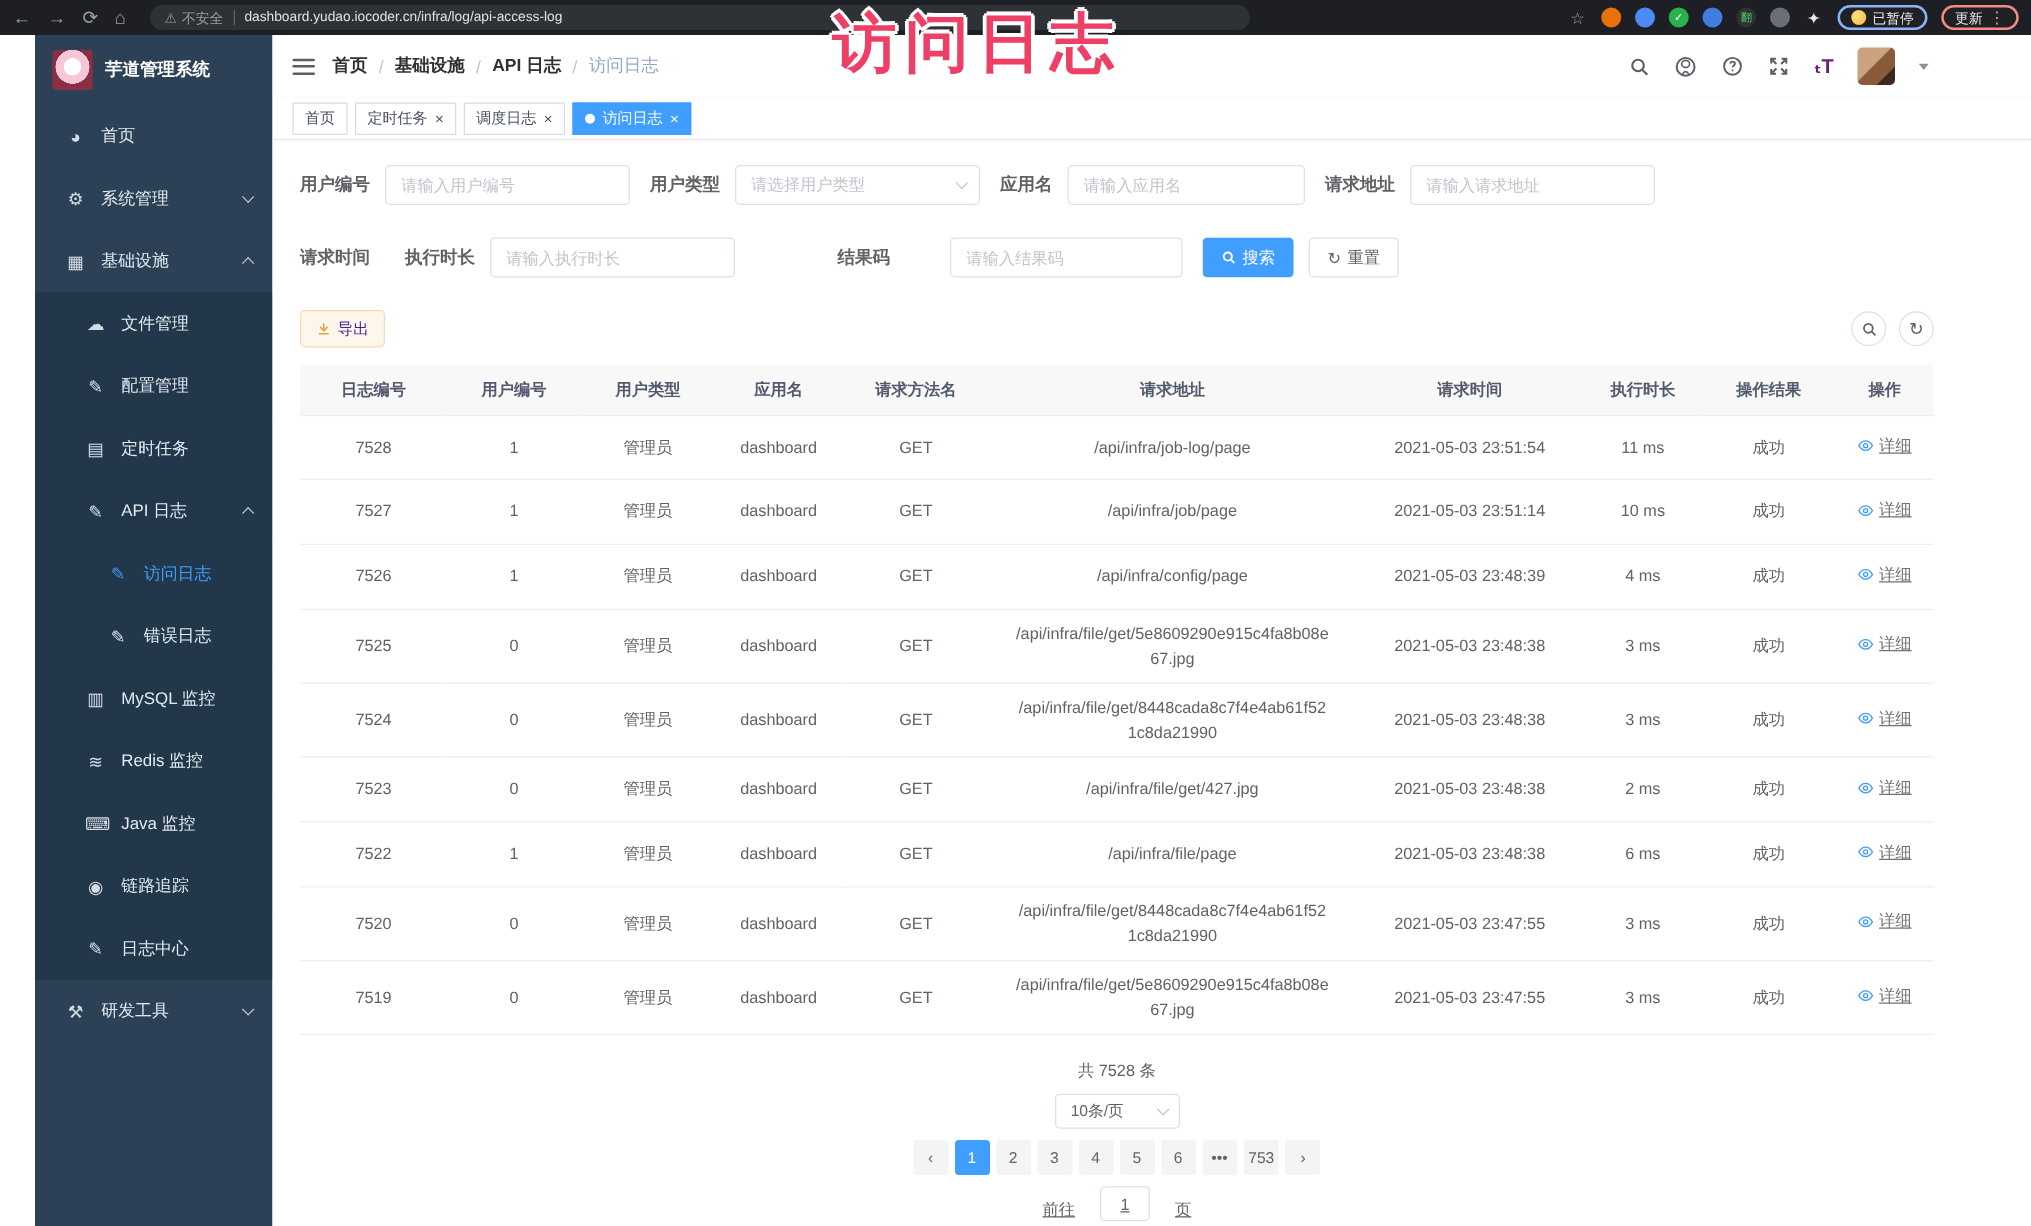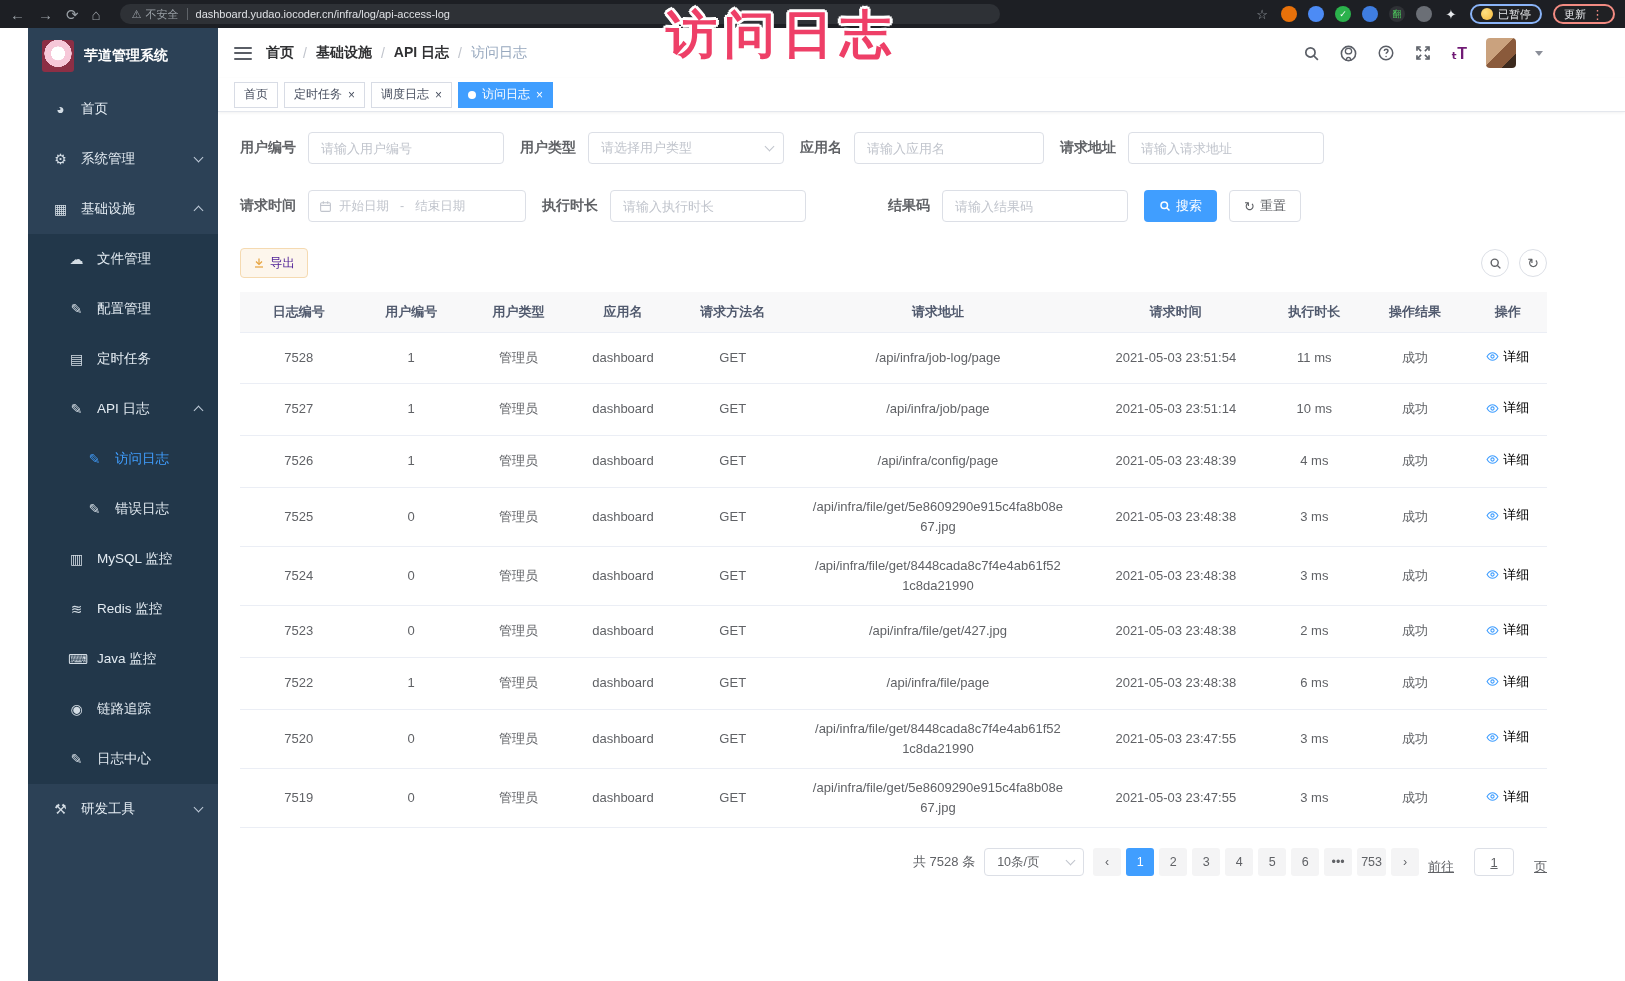--- a/index.html
+++ b/index.html
@@ -111,26 +111,26 @@
     background:#fff; cursor:pointer; font-size:14px;}
 
   
   table { width:100%; border-collapse:collapse; font-size:13px; color:#606266;
     table-layout:fixed; }
   thead th { background:#f8f8f9; height:40px; font-weight:700; color:#515a6e;
     border-bottom:1px solid #ebeef5; text-align:center; }
   tbody td { border-bottom:1px solid #ebeef5; text-align:center; padding:14px 6px;
     line-height:1.55; }
   td.url-cell { word-break:break-all; padding:9px 20px; }
-  .detail-link { color:#000000; cursor:pointer; display:inline-flex; align-items:center;
-    gap:4px; white-space:nowrap;}
+  .detail-link { color:#737373; cursor:pointer; display:inline-flex; align-items:center;
+    gap:4px; white-space:nowrap;text-decoration:underline;}
 
   
   .pagination { display:flex; justify-content:flex-end; align-items:center; gap:9px;
-    margin-top:20px; font-size:13px; color:#606266; }
+    margin-top:20px; font-size:13px; color:#606266;flex-direction:column; }
   .size-select { width:100px; height:28px; border:1px solid #dcdfe6; border-radius:4px;
     display:flex; align-items:center; justify-content:space-between; padding:0 9px 0 12px;
     font-size:12.5px; color:#606266; cursor:pointer; }
   .pager { display:flex; align-items:center; gap:5px; }
   .pager-btn { min-width:28px; height:28px; background:#f4f4f5; border-radius:3px;
     display:flex; align-items:center; justify-content:center; padding:0 4px;
     color:#606266; cursor:pointer; font-size:12.5px;}
   .pager-btn.active { background:#409eff; color:#fff; }
   .goto { display:flex; align-items:flex-end; gap:20px;text-decoration:underline; }
   .goto input { width:40px; height:28px; border:1px solid #dcdfe6; border-radius:4px;
@@ -335,37 +335,26 @@
         </div>
         <div class="f-item">
           <span class="f-label">请求地址</span>
           <input class="inp" style="width: 196px;" placeholder="请输入请求地址">
         </div>
       </div>
 
       <div class="filter-row">
         <div class="f-item">
           <span class="f-label">请求时间</span>
-          <div class="date-range">
-            <svg width="13" height="13" viewBox="0 0 24 24" fill="none" stroke="#c0c4cc" stroke-width="2">
-                <rect x="3" y="5" width="18" height="16" rx="2"></rect>
-                <line x1="3" y1="10" x2="21" y2="10"></line>
-                <line x1="8" y1="2.5" x2="8" y2="7"></line>
-                <line x1="16" y1="2.5" x2="16" y2="7"></line>
-              </svg>
-            <span>开始日期</span>
-            <span style="margin:0 4px;">-</span>
-            <span>结束日期</span>
-          </div>
         </div>
         <div class="f-item">
           <span class="f-label">执行时长</span>
           <input class="inp" style="width: 196px;" placeholder="请输入执行时长">
         </div>
-        <div class="f-item" style="margin-left:66px;">
+        <div class="f-item" style="margin-left:66px;gap:36px;">
           <span class="f-label">结果码</span>
           <input class="inp" style="width: 186px;" placeholder="请输入结果码">
         </div>
         <button class="btn btn-primary">
           <svg width="12" height="12" viewBox="0 0 24 24" fill="none" stroke="#fff" stroke-width="3">
               <circle cx="10.5" cy="10.5" r="6.5"></circle>
               <line x1="15.5" y1="15.5" x2="21" y2="21"></line>
             </svg>
           <span>搜索</span>
         </button>

